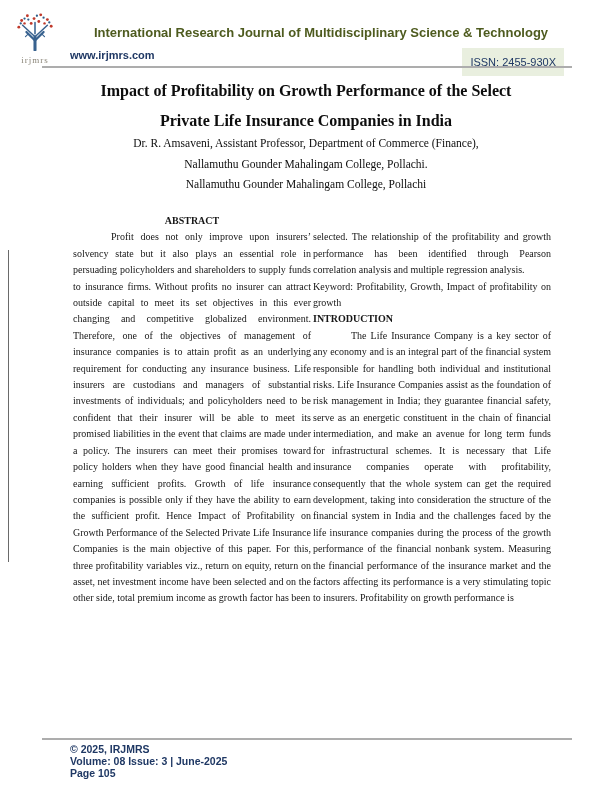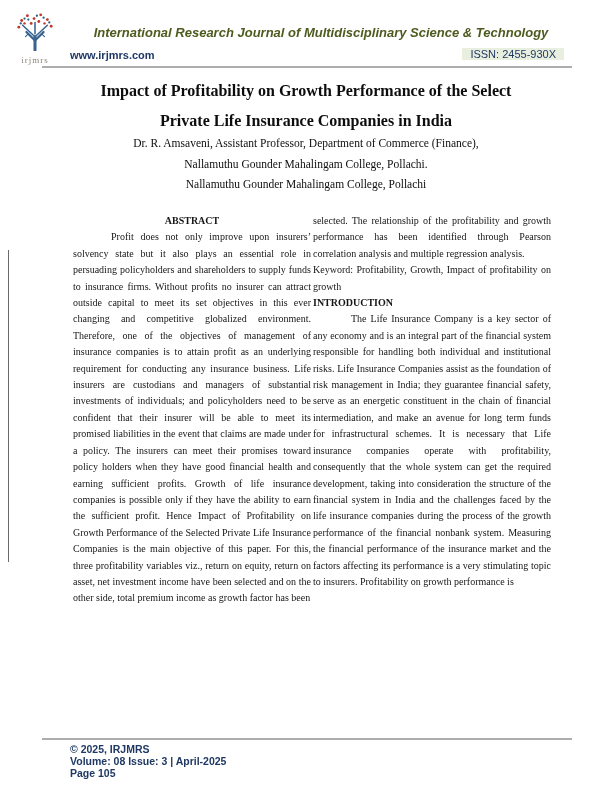--- a/index.html
+++ b/index.html
@@ -13,51 +13,50 @@
   }
   
   .logo{position:absolute;left:11px;top:11px;width:48px;text-align:center;}
   .logo-text{font-size:9px;color:#8a8578;letter-spacing:1px;line-height:10px;display:block;}
   .journal-title{
     position:absolute;top:25px;left:66px;right:36px;
     text-align:center;
     font-family:"Liberation Sans", sans-serif;
     font-weight:bold;font-size:13px;
     color:#4e5b1f;
-    font-style:italic;
   }
   .website{
     position:absolute;top:49px;left:70px;
     font-family:"Liberation Sans", sans-serif;
     font-weight:bold;font-size:11px;color:#1f3864;
   }
   .issn{
     position:absolute;top:48px;right:48px;
     font-family:"Liberation Sans", sans-serif;
     font-size:11px;color:#1f3864;
-    background:#e9efdf;padding:0 8px;
+    background:#e9efdf;padding:8px 8px;
   }
   .header-rule{position:absolute;top:66px;left:42px;right:40px;border-top:2px solid #adadad;}
   
   .paper-title{
     position:absolute;top:76px;left:36px;right:36px;
     text-align:center;font-weight:bold;font-size:16px;line-height:30px;color:#0d0d0d;
   }
   .paper-title span{display:block;}
   .authors{
     position:absolute;top:133px;left:36px;right:36px;
     text-align:center;font-size:11.5px;line-height:20.5px;color:#0d0d0d;
   }
   .authors span{display:block;}
   
   .columns{
     position:absolute;top:213px;left:73px;width:478px;
     display:flex;gap:2px;
     font-size:10px;line-height:16.4px;
-    text-align:justify;color:#161616;
+    text-align:justify;color:#161616;align-items:flex-end;
   }
   .col{flex:1;min-width:0;}
   .abstract-heading{text-align:center;font-weight:bold;margin:0;}
   .columns p{margin:0;}
   .indent{text-indent:38px;}
   .keywords{font-weight:normal;}
   .section-heading{font-weight:bold;text-align:left;margin:0;}
   
   .footer-rule{position:absolute;top:738px;left:42px;right:40px;border-top:2px solid #adadad;}
   .footer{
@@ -132,18 +131,18 @@
       <p>selected. The relationship of the profitability and growth performance has been identified through Pearson correlation analysis and multiple regression analysis.</p>
       <p class="keywords">Keyword: Profitability, Growth, Impact of profitability on growth</p>
       <p class="section-heading">INTRODUCTION</p>
       <p class="indent">The Life Insurance Company is a key sector of any economy and is an integral part of the financial system responsible for handling both individual and institutional risks. Life Insurance Companies assist as the foundation of risk management in India; they guarantee financial safety, serve as an energetic constituent in the chain of financial intermediation, and make an avenue for long term funds for infrastructural schemes. It is necessary that Life insurance companies operate with profitability, consequently that the whole system can get the required development, taking into consideration the structure of the financial system in India and the challenges faced by the life insurance companies during the process of the growth performance of the financial nonbank system. Measuring the financial performance of the insurance market and the factors affecting its performance is a very stimulating topic to insurers. Profitability on growth performance is</p>
     </div>
   </div>
 
   <div class="footer-rule"></div>
   <div class="footer">
     <span>© 2025, IRJMRS</span>
-    <span>Volume: 08 Issue: 3 | April-2025</span>
+    <span>Volume: 08 Issue: 3 | June-2025</span>
     <span>Page 105</span>
   </div>
 
   <div class="edge-line"></div>
 </div>
 
 </body></html>

